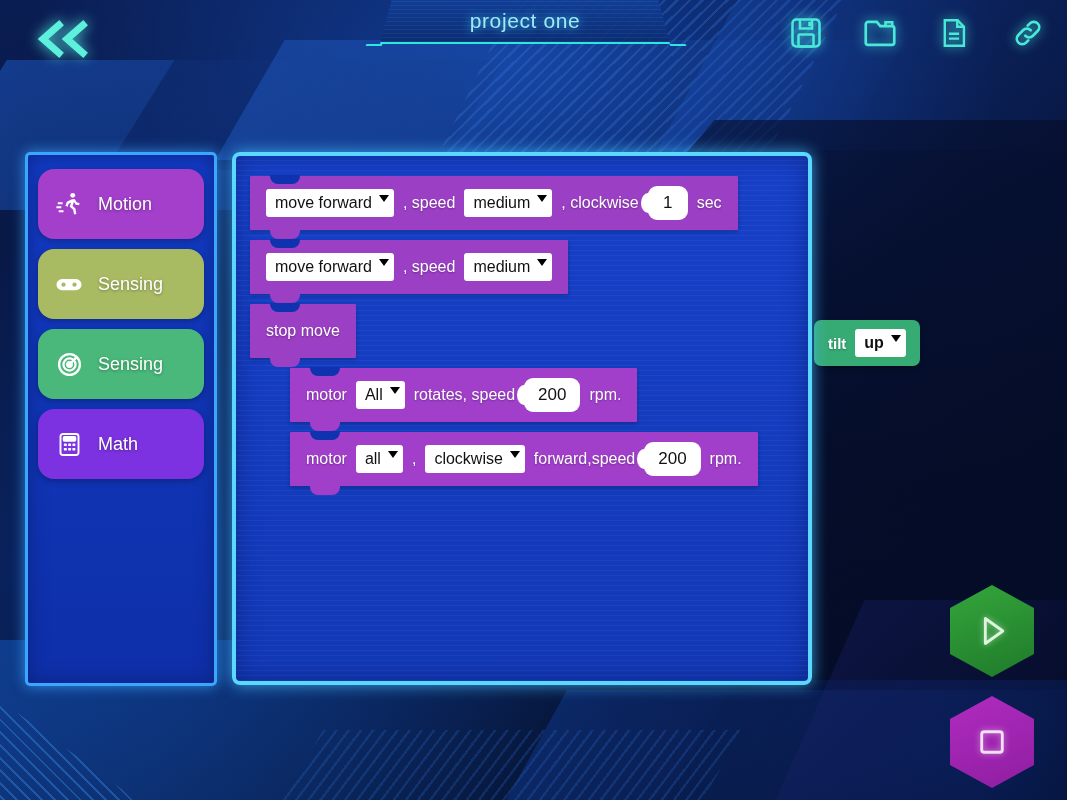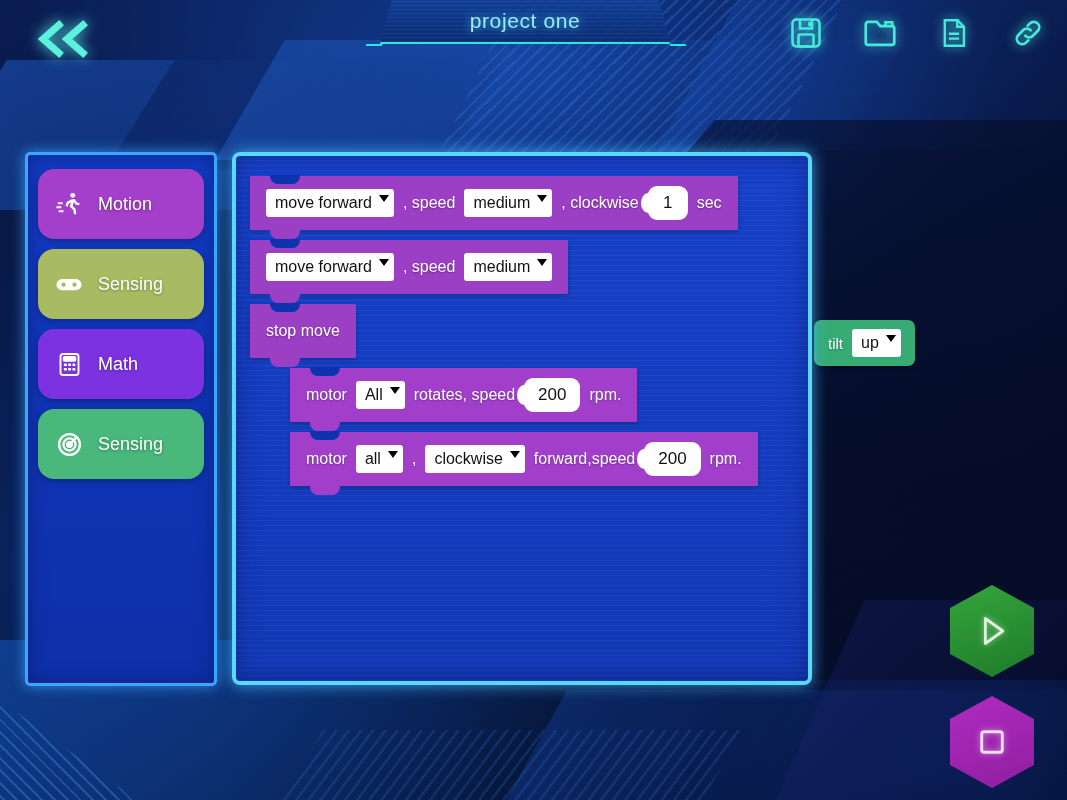--- a/index.html
+++ b/index.html
@@ -247,20 +247,21 @@
   
   .float-blk {
     position: absolute; left: 814px; top: 320px;
     z-index: 4;
     display: inline-flex; align-items: center; gap: 9px;
     height: 46px; padding: 0 14px;
     background: #36ab74; border-radius: 7px;
     color: #fff; font-size: 15px;
     cursor: pointer;
     box-shadow: 0 2px 5px rgba(0,0,0,0.3);
+    font-weight: bold;
   }
 
   
   .hexbtn {
     position: absolute; width: 84px; height: 92px;
     display: flex; align-items: center; justify-content: center;
     clip-path: polygon(50% 0, 100% 25%, 100% 75%, 50% 100%, 0 75%, 0 25%);
     cursor: pointer;
     z-index: 7;
   }
@@ -349,20 +350,32 @@
       <span class="cat-label">Motion</span>
     </div>
 
 
     <div class="cat" style="background:#a8bb63">
       <span class="cat-ic">
         <svg width="30" height="30" viewBox="0 0 24 24" fill="#fff">
           <path d="M6.5 8h11a4.5 4.5 0 0 1 0 9h-11a4.5 4.5 0 0 1 0-9z"></path>
           <circle cx="7.6" cy="12.5" r="1.7" fill="#a8bb63"></circle>
           <circle cx="16.4" cy="12.5" r="1.7" fill="#a8bb63"></circle>
+        </svg>
+      </span>
+      <span class="cat-label">Sensing</span>
+    </div>
+
+    <div class="cat" style="background:#49b87a">
+      <span class="cat-ic">
+        <svg width="29" height="29" viewBox="0 0 24 24" fill="none" stroke="#fff" stroke-width="1.9">
+          <circle cx="12" cy="12" r="8.6"></circle>
+          <circle cx="12" cy="12" r="5"></circle>
+          <circle cx="12" cy="12" r="1.9" fill="#fff"></circle>
+          <path d="M12 12 17.5 6.3" stroke-linecap="round"></path>
         </svg>
       </span>
       <span class="cat-label">Sensing</span>
     </div>
 
     <div class="cat" style="background:#7c32e0">
       <span class="cat-ic">
         <svg width="27" height="27" viewBox="0 0 24 24" fill="none" stroke="#fff" stroke-width="1.7">
           <rect x="4" y="2.6" width="16" height="18.8" rx="2.2"></rect>
           <rect x="6.8" y="5.4" width="10.4" height="3.3" rx="0.7" fill="#fff"></rect>
@@ -372,32 +385,20 @@
             <rect x="14.6" y="11" width="2.6" height="2.3" rx="0.5"></rect>
             <rect x="7" y="15" width="2.6" height="2.3" rx="0.5"></rect>
             <rect x="10.8" y="15" width="2.6" height="2.3" rx="0.5"></rect>
             <rect x="14.6" y="15" width="2.6" height="2.3" rx="0.5"></rect>
           </g>
         </svg>
       </span>
       <span class="cat-label">Math</span>
     </div>
 
-    <div class="cat" style="background:#49b87a">
-      <span class="cat-ic">
-        <svg width="29" height="29" viewBox="0 0 24 24" fill="none" stroke="#fff" stroke-width="1.9">
-          <circle cx="12" cy="12" r="8.6"></circle>
-          <circle cx="12" cy="12" r="5"></circle>
-          <circle cx="12" cy="12" r="1.9" fill="#fff"></circle>
-          <path d="M12 12 17.5 6.3" stroke-linecap="round"></path>
-        </svg>
-      </span>
-      <span class="cat-label">Sensing</span>
-    </div>
-
 
   </div>
 
   <div class="float-blk">
     <span class="lbl">tilt</span>
     <span class="dropdown">
       <span>up</span>
       <i class="caret"></i>
     </span>
   </div>

